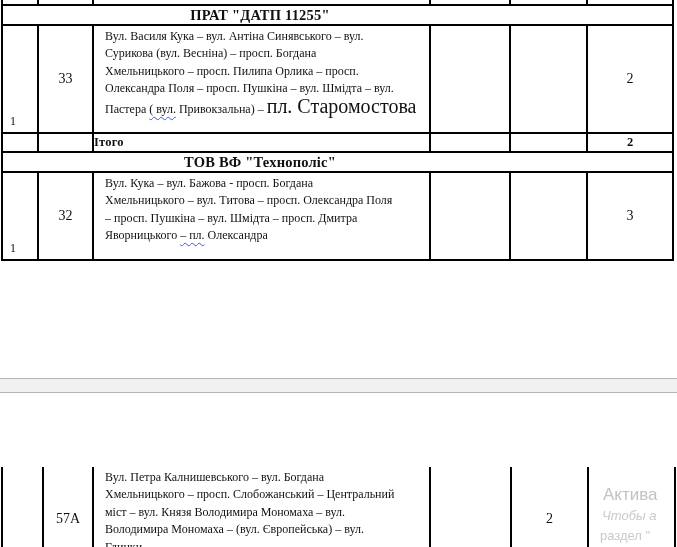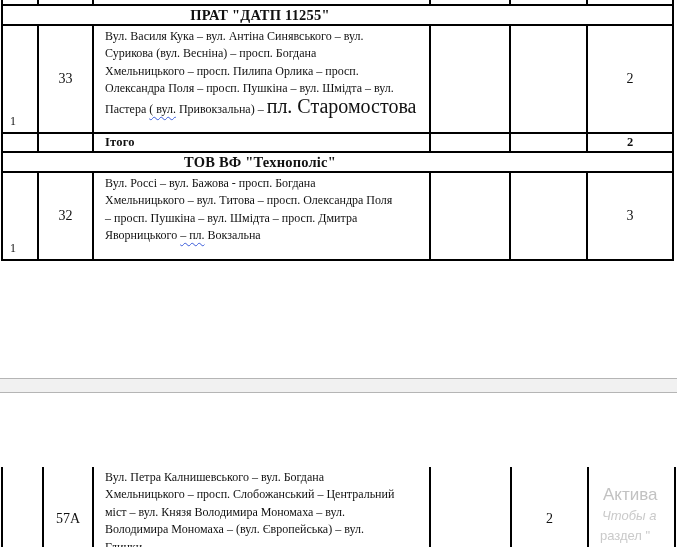--- a/index.html
+++ b/index.html
@@ -31,21 +31,21 @@
     font-size: 12px; line-height: 17.4px;
     padding: 2px 6px 14px 11px;
   }
   tr.route-row td.count {
     vertical-align: middle; text-align: center; font-size: 14px;
   }
   .tbl-top tr.r33 { height: 89px; }
   .tbl-top tr.itogo-row { height: 19px; }
   .tbl-top tr.itogo-row td.itogo {
     font-weight: bold; font-size: 12.5px; vertical-align: middle;
-    padding-left: 11px; letter-spacing: 0.2px;
+    padding-left: 0; letter-spacing: 0.2px;
   }
   .tbl-top tr.itogo-row td.count-b {
     font-weight: bold; font-size: 12.5px; text-align: center; vertical-align: middle;
   }
   .tbl-top tr.r32 { height: 73px; }
 
   .wavy {
     text-decoration: underline; text-decoration-style: wavy;
     text-decoration-color: #3a5bd9; text-decoration-thickness: 1px;
     text-underline-offset: 3px;
@@ -114,21 +114,21 @@
       <td></td>
       <td></td>
       <td class="count-b">2</td>
     </tr>
     <tr class="org-row">
       <td class="org" colspan="6">ТОВ ВФ "Технополіс"</td>
     </tr>
     <tr class="route-row r32">
       <td class="rowno">1</td>
       <td class="routeno">32</td>
-      <td class="desc"><span>Вул. Россі – вул. Бажова - просп. Богдана</span><br><span>Хмельницького – вул. Титова – просп. Олександра Поля</span><br><span>– просп. Пушкіна – вул. Шмідта – просп. Дмитра</span><br><span>Яворницького </span><span class="wavy">–  пл.</span><span> Вокзальна</span></td>
+      <td class="desc"><span>Вул. Кука – вул. Бажова - просп. Богдана</span><br><span>Хмельницького – вул. Титова – просп. Олександра Поля</span><br><span>– просп. Пушкіна – вул. Шмідта – просп. Дмитра</span><br><span>Яворницького </span><span class="wavy">–  пл.</span><span> Олександра</span></td>
       <td></td>
       <td></td>
       <td class="count">3</td>
     </tr>
   </tbody>
     </table>
 
   <div class="pbreak"></div>
 
   <table class="tbl tbl-bottom">

